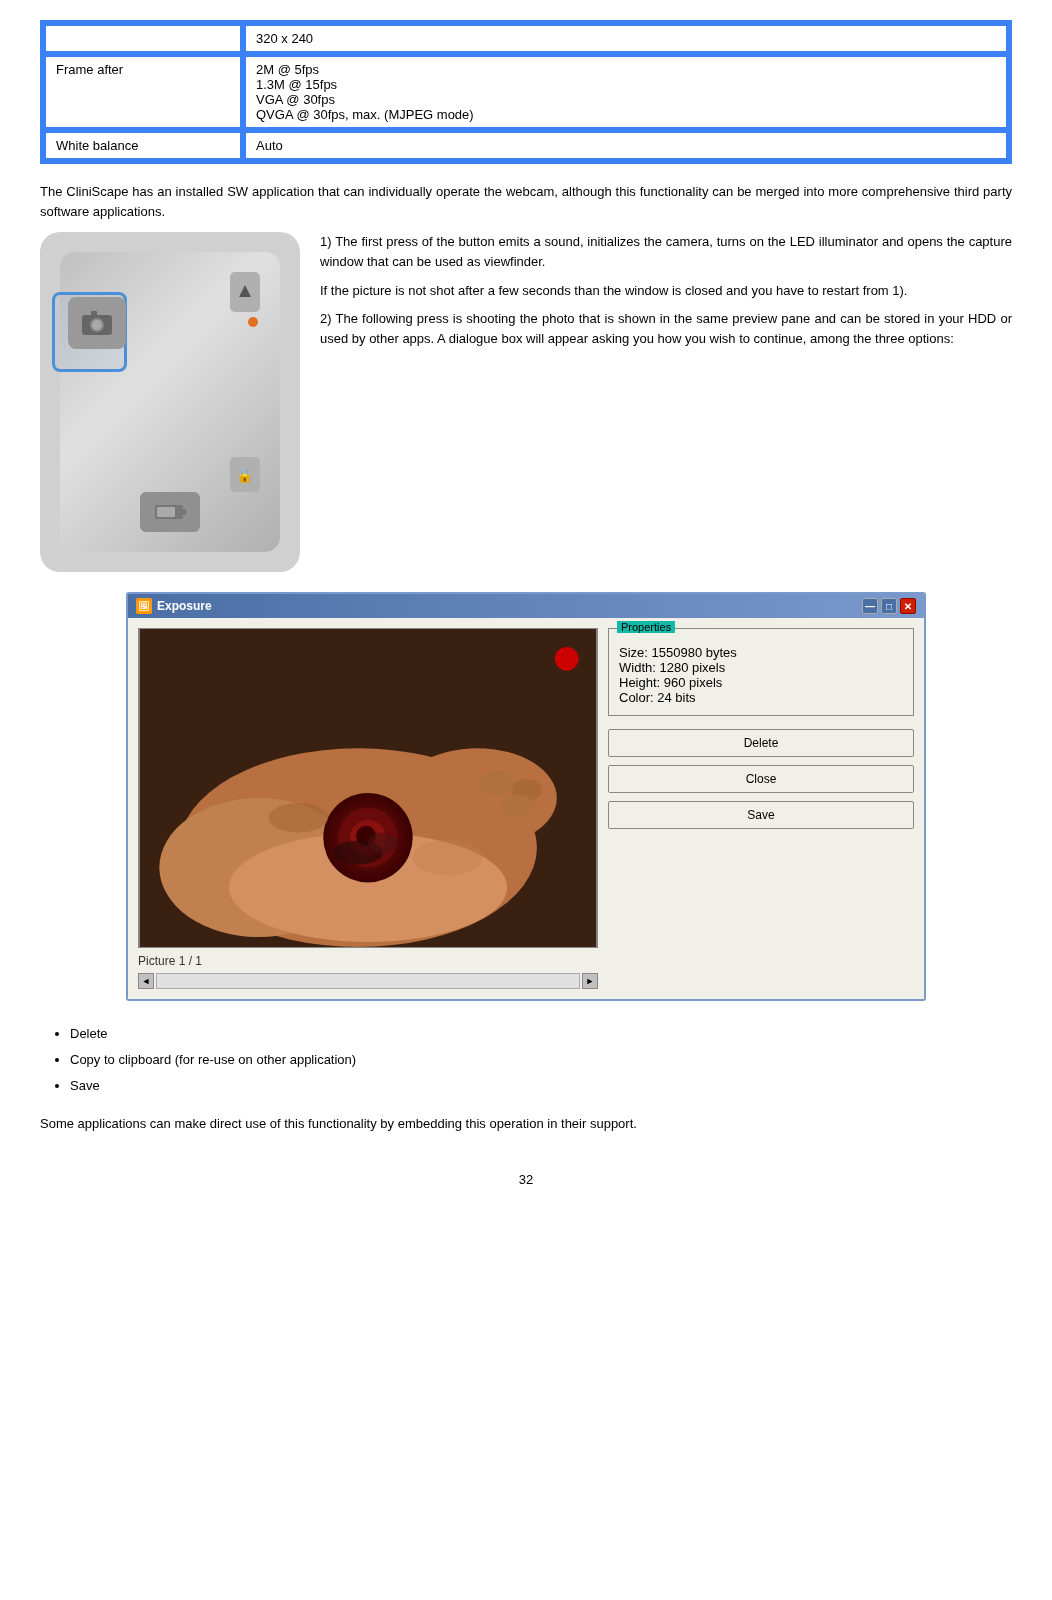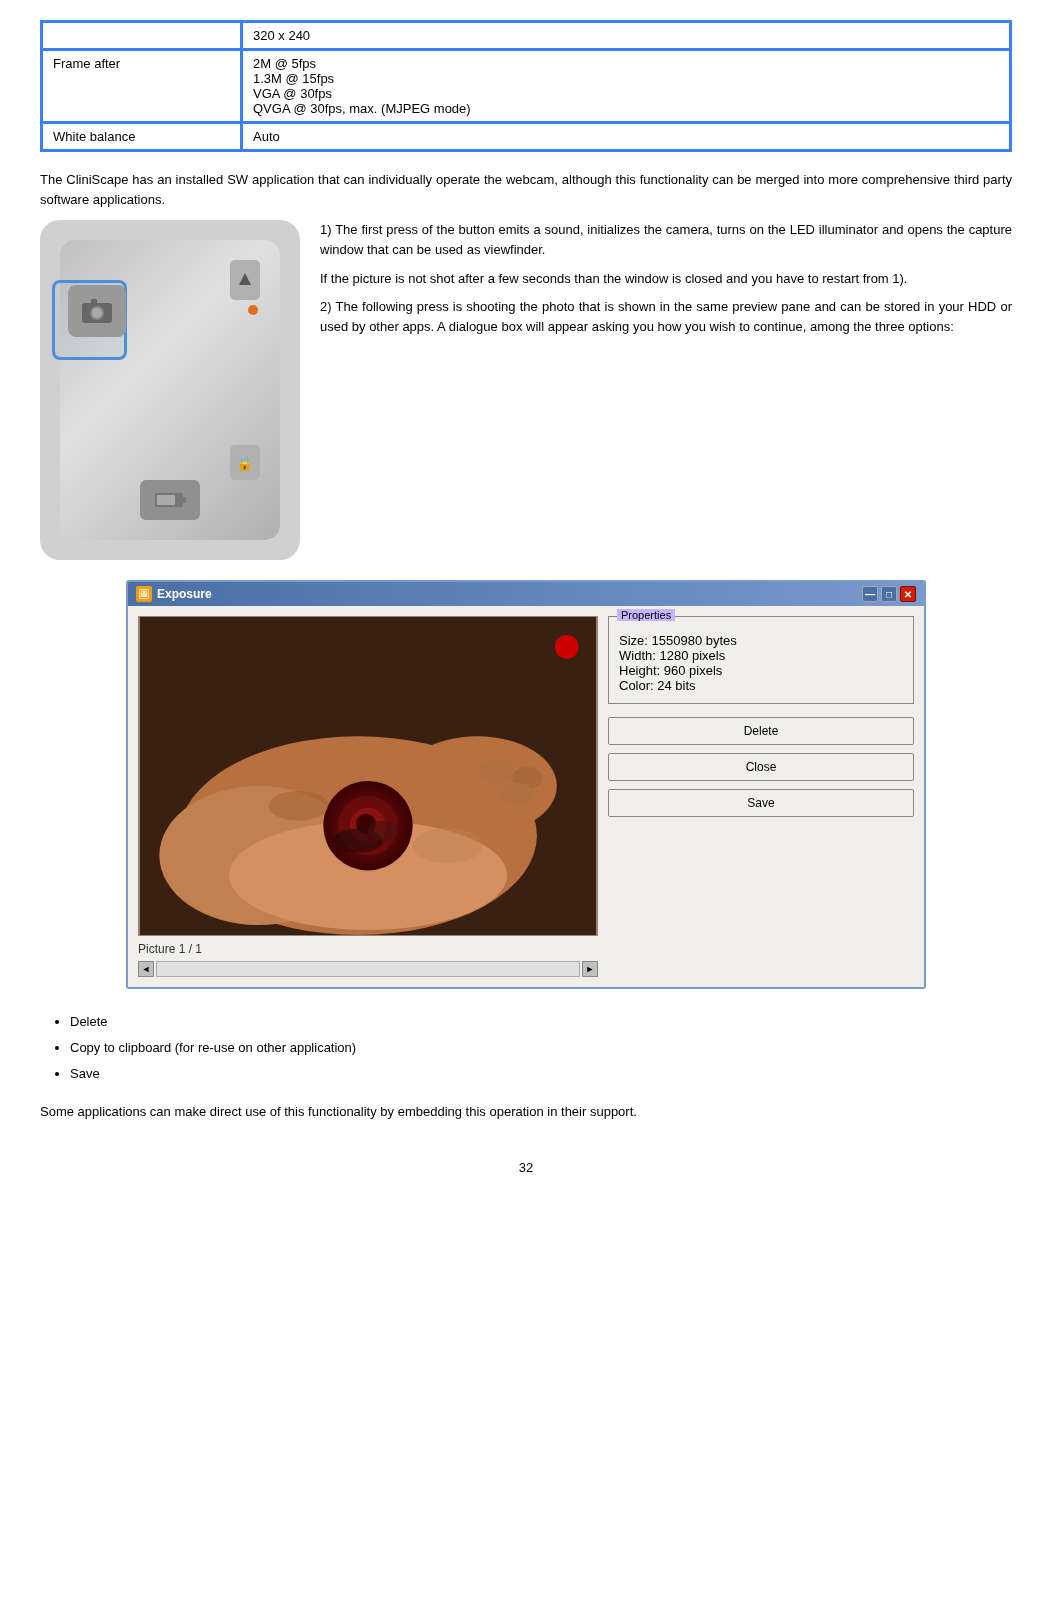--- a/index.html
+++ b/index.html
@@ -13,21 +13,21 @@
       padding: 20px 40px 40px 40px;
     }
 
     
     .spec-table {
       width: 100%;
       border-collapse: collapse;
       margin-bottom: 18px;
     }
     .spec-table td {
-      border: 3px solid #3b82f6;
+      border: 6px solid #3b82f6;
       padding: 5px 10px;
       vertical-align: top;
       font-size: 13px;
     }
     .spec-table td:first-child {
       width: 200px;
     }
 
     
     .body-text {
@@ -294,21 +294,21 @@
     .group-box {
       border: 1px solid #888;
       padding: 8px 10px 10px 10px;
       position: relative;
       margin-bottom: 5px;
     }
     .group-box-title {
       position: absolute;
       top: -8px;
       left: 8px;
-      background: #c4b5fd;
+      background: #14b8a6;
       padding: 0 4px;
       font-size: 11px;
     }
   </style>
 </head>
 <body>
 
 <table class="spec-table">
   <tbody>
       <tr>

